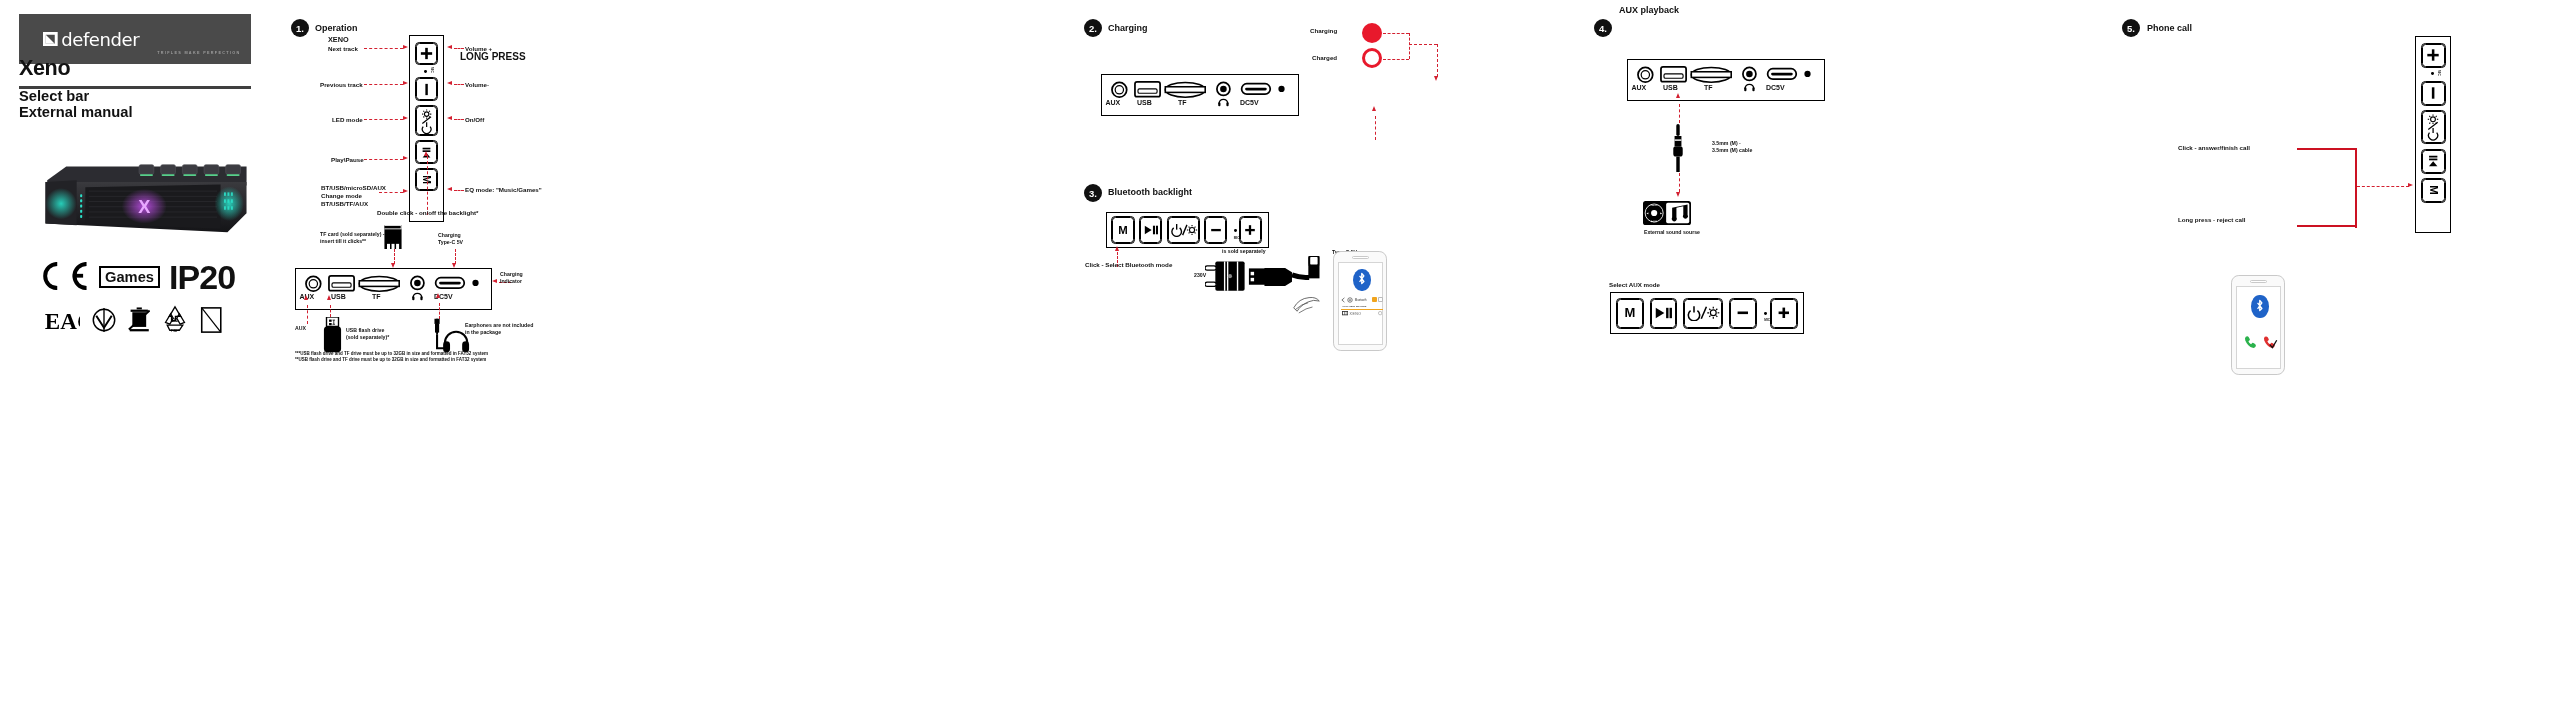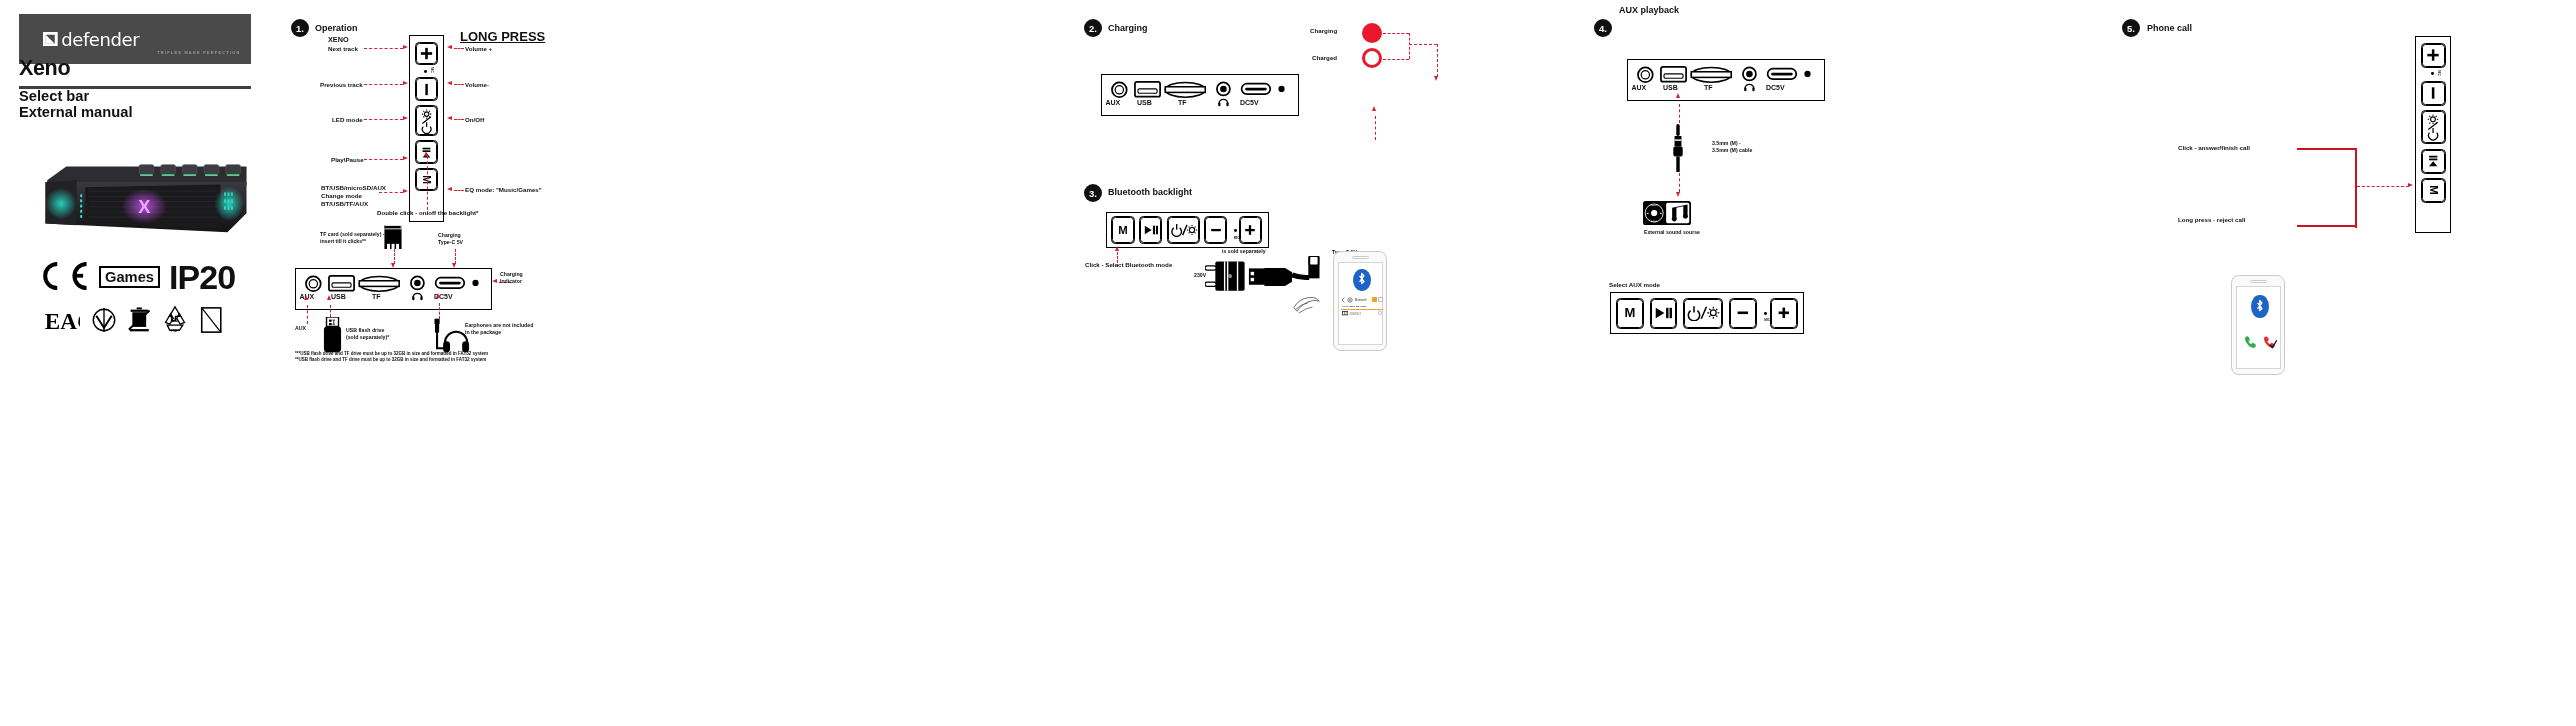--- a/index.html
+++ b/index.html
@@ -274,21 +274,21 @@
         </span>
       </div>
     </div>
   </div>
 
   <div>
     <div class="step-badge" style="left:291px; top:19px;">1.</div>
     <div class="step-title" style="left:315px; top:22.5px;">Operation</div>
 
     <div class="lbl" style="left:328px; top:35px; font-size:7.3px;">XENO</div>
-    <div class="lbl" style="left:460px; top:29px; font-size:13px;text-decoration:underline;">LONG PRESS</div>
+    <div class="lbl" style="left:460px; top:51px; font-size:10px;">LONG PRESS</div>
 
     <div class="keypad-v" style="left:409px; top:35px; width:35px; height:187px; padding:4.3px 0; justify-content:flex-start;">
       <div class="key" style="width:23.4px;height:23.4px;margin-top:1.7px;">
         <div class="key-inner">
           <svg width="13" height="13" viewBox="0 0 15 15">
               <rect x="6" y="1" width="3" height="13" fill="#000"></rect>
               <rect x="1" y="6" width="13" height="3" fill="#000"></rect>
             </svg>
         </div>
       </div>

